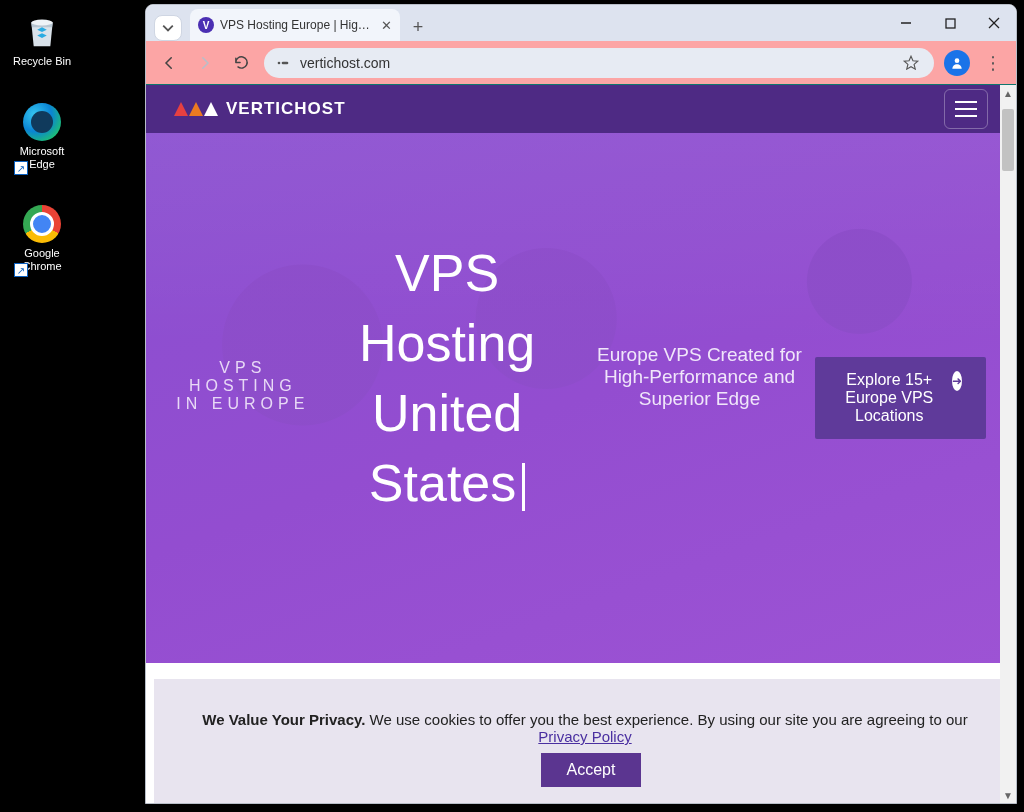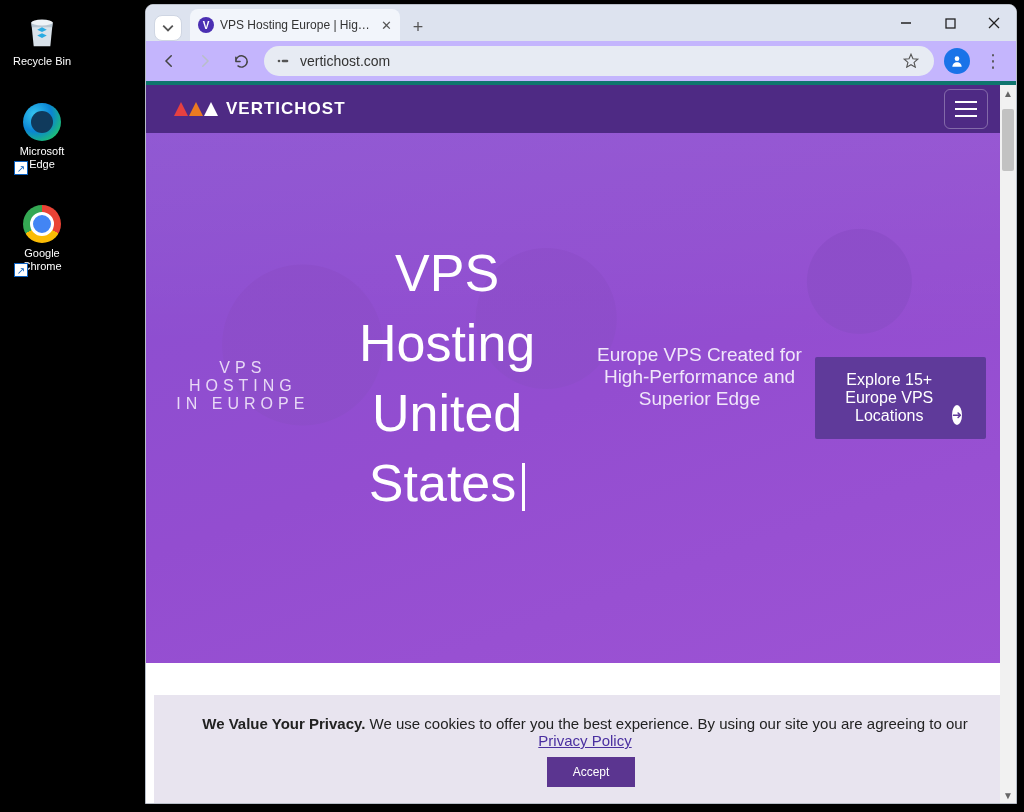--- a/index.html
+++ b/index.html
@@ -54,22 +54,22 @@
 }
 .tab .favicon { width:16px; height:16px; border-radius:50%; background:#4b2fb3; color:#fff; display:flex;align-items:center;justify-content:center;font-size:10px;font-weight:bold;}
 .tab .title { white-space:nowrap; overflow:hidden; text-overflow:ellipsis; flex:1;}
 .tab .close { color:#555; font-size:13px; cursor:pointer;}
 .newtab { width:28px; height:28px; display:flex; align-items:center; justify-content:center; color:#555; font-size:18px; cursor:pointer;}
 .window-controls { margin-left:auto; display:flex; }
 .wc-btn { width:44px; height:36px; display:flex; align-items:center; justify-content:center; color:#222; cursor:pointer;}
 
 
 .addrbar {
-  height: 44px; background:#c4b5fd; display:flex; align-items:center; gap:10px;
-  padding: 0 10px; border-bottom:4px solid #0f766e;
+  height: 44px; background:#fca5a5; display:flex; align-items:center; gap:10px;
+  padding: 0 10px; border-bottom:1px solid #0f766e;
 }
 .nav-btn { width:26px; height:26px; display:flex;align-items:center;justify-content:center; color:#555; cursor:pointer; border-radius:50%;}
 .nav-btn.disabled{color:#b8bec8;cursor:default;}
 .omnibox {
   flex:1; height:30px; background:#e7ebf3; border-radius:15px; display:flex; align-items:center;
   padding:0 10px; gap:8px; color:#333; font-size:14px;
 }
 .site-chip{width:18px;height:18px;display:flex;align-items:center;justify-content:center;color:#555;font-size:12px;}
 .url{flex:1;}
 .addr-icon { width:26px;height:26px;display:flex;align-items:center;justify-content:center;color:#555;cursor:pointer;border-radius:50%;}
@@ -99,29 +99,29 @@
     radial-gradient(circle at 46% 35%, rgba(140,77,200,0.65) 0, rgba(140,77,200,0.65) 70px, transparent 71px),
     linear-gradient(180deg, rgba(255,255,255,0.06), rgba(255,255,255,0) 40%),
     linear-gradient(160deg,#8a4fd0 0%, #934dd0 50%, #9d53d4 100%);
   display:flex; flex-direction:row; align-items:center; justify-content:center;
   color:#fff; text-align:center; padding:0 30px; position:relative;
 }
 .eyebrow{font-size:16px;letter-spacing:5px;color:#e8d9f6;margin-bottom:24px;}
 .hero h1{font-size:52px;font-weight:400;line-height:1.35;margin-bottom:40px;}
 .cursor{border-left:3px solid #fff;margin-left:6px;display:inline-block;height:48px;vertical-align:middle;}
 .subhead{font-size:19px;color:#f0e6fa;margin-bottom:42px;}
-.cta{background:#5f3a9a;color:#fff;border:none;padding:14px 24px;font-size:16px;border-radius:2px;display:flex;align-items:flex-end;gap:12px;cursor:pointer;}
+.cta{background:#5f3a9a;color:#fff;border:none;padding:14px 24px;font-size:16px;border-radius:2px;display:flex;align-items:flex-start;gap:12px;cursor:pointer;}
 .cta .arrow-circ{width:20px;height:20px;border-radius:50%;background:#fff;color:#5f3a9a;display:flex;align-items:center;justify-content:center;font-size:12px;}
 
 .cookie-bar{
   position:absolute;left:8px;right:0;bottom:0;background:#e8e4ef;
-  padding:20px 40px 16px; text-align:center; font-size:15px; color:#222;
+  padding:32px 40px 16px; text-align:center; font-size:15px; color:#222;
 }
 .cookie-bar a{color:#4a2fa0;text-decoration:underline;}
-.accept-btn{margin-top:8px;background:#5b3590;color:#fff;border:none;padding:8px 26px;font-size:12px;cursor:pointer;margin-left:12px;}
+.accept-btn{margin-top:8px;background:#5b3590;color:#fff;border:none;padding:8px 26px;font-size:16px;cursor:pointer;margin-left:12px;}
 .scrollbar{position:absolute;right:0;top:0;bottom:0;width:16px;background:#f1f1f1;}
 .scroll-thumb{position:absolute;right:2px;top:24px;width:12px;height:62px;background:#c2c2c2;border-radius:2px;}
 .scroll-up,.scroll-dn{position:absolute;right:0;width:16px;height:16px;display:flex;align-items:center;justify-content:center;color:#666;font-size:10px;}
 .scroll-up{top:0;}.scroll-dn{bottom:0;}
 </style>
 </head>
 <body>
 
 <div class="desktop">
   <div class="desktop-icon" style="top:8px">

